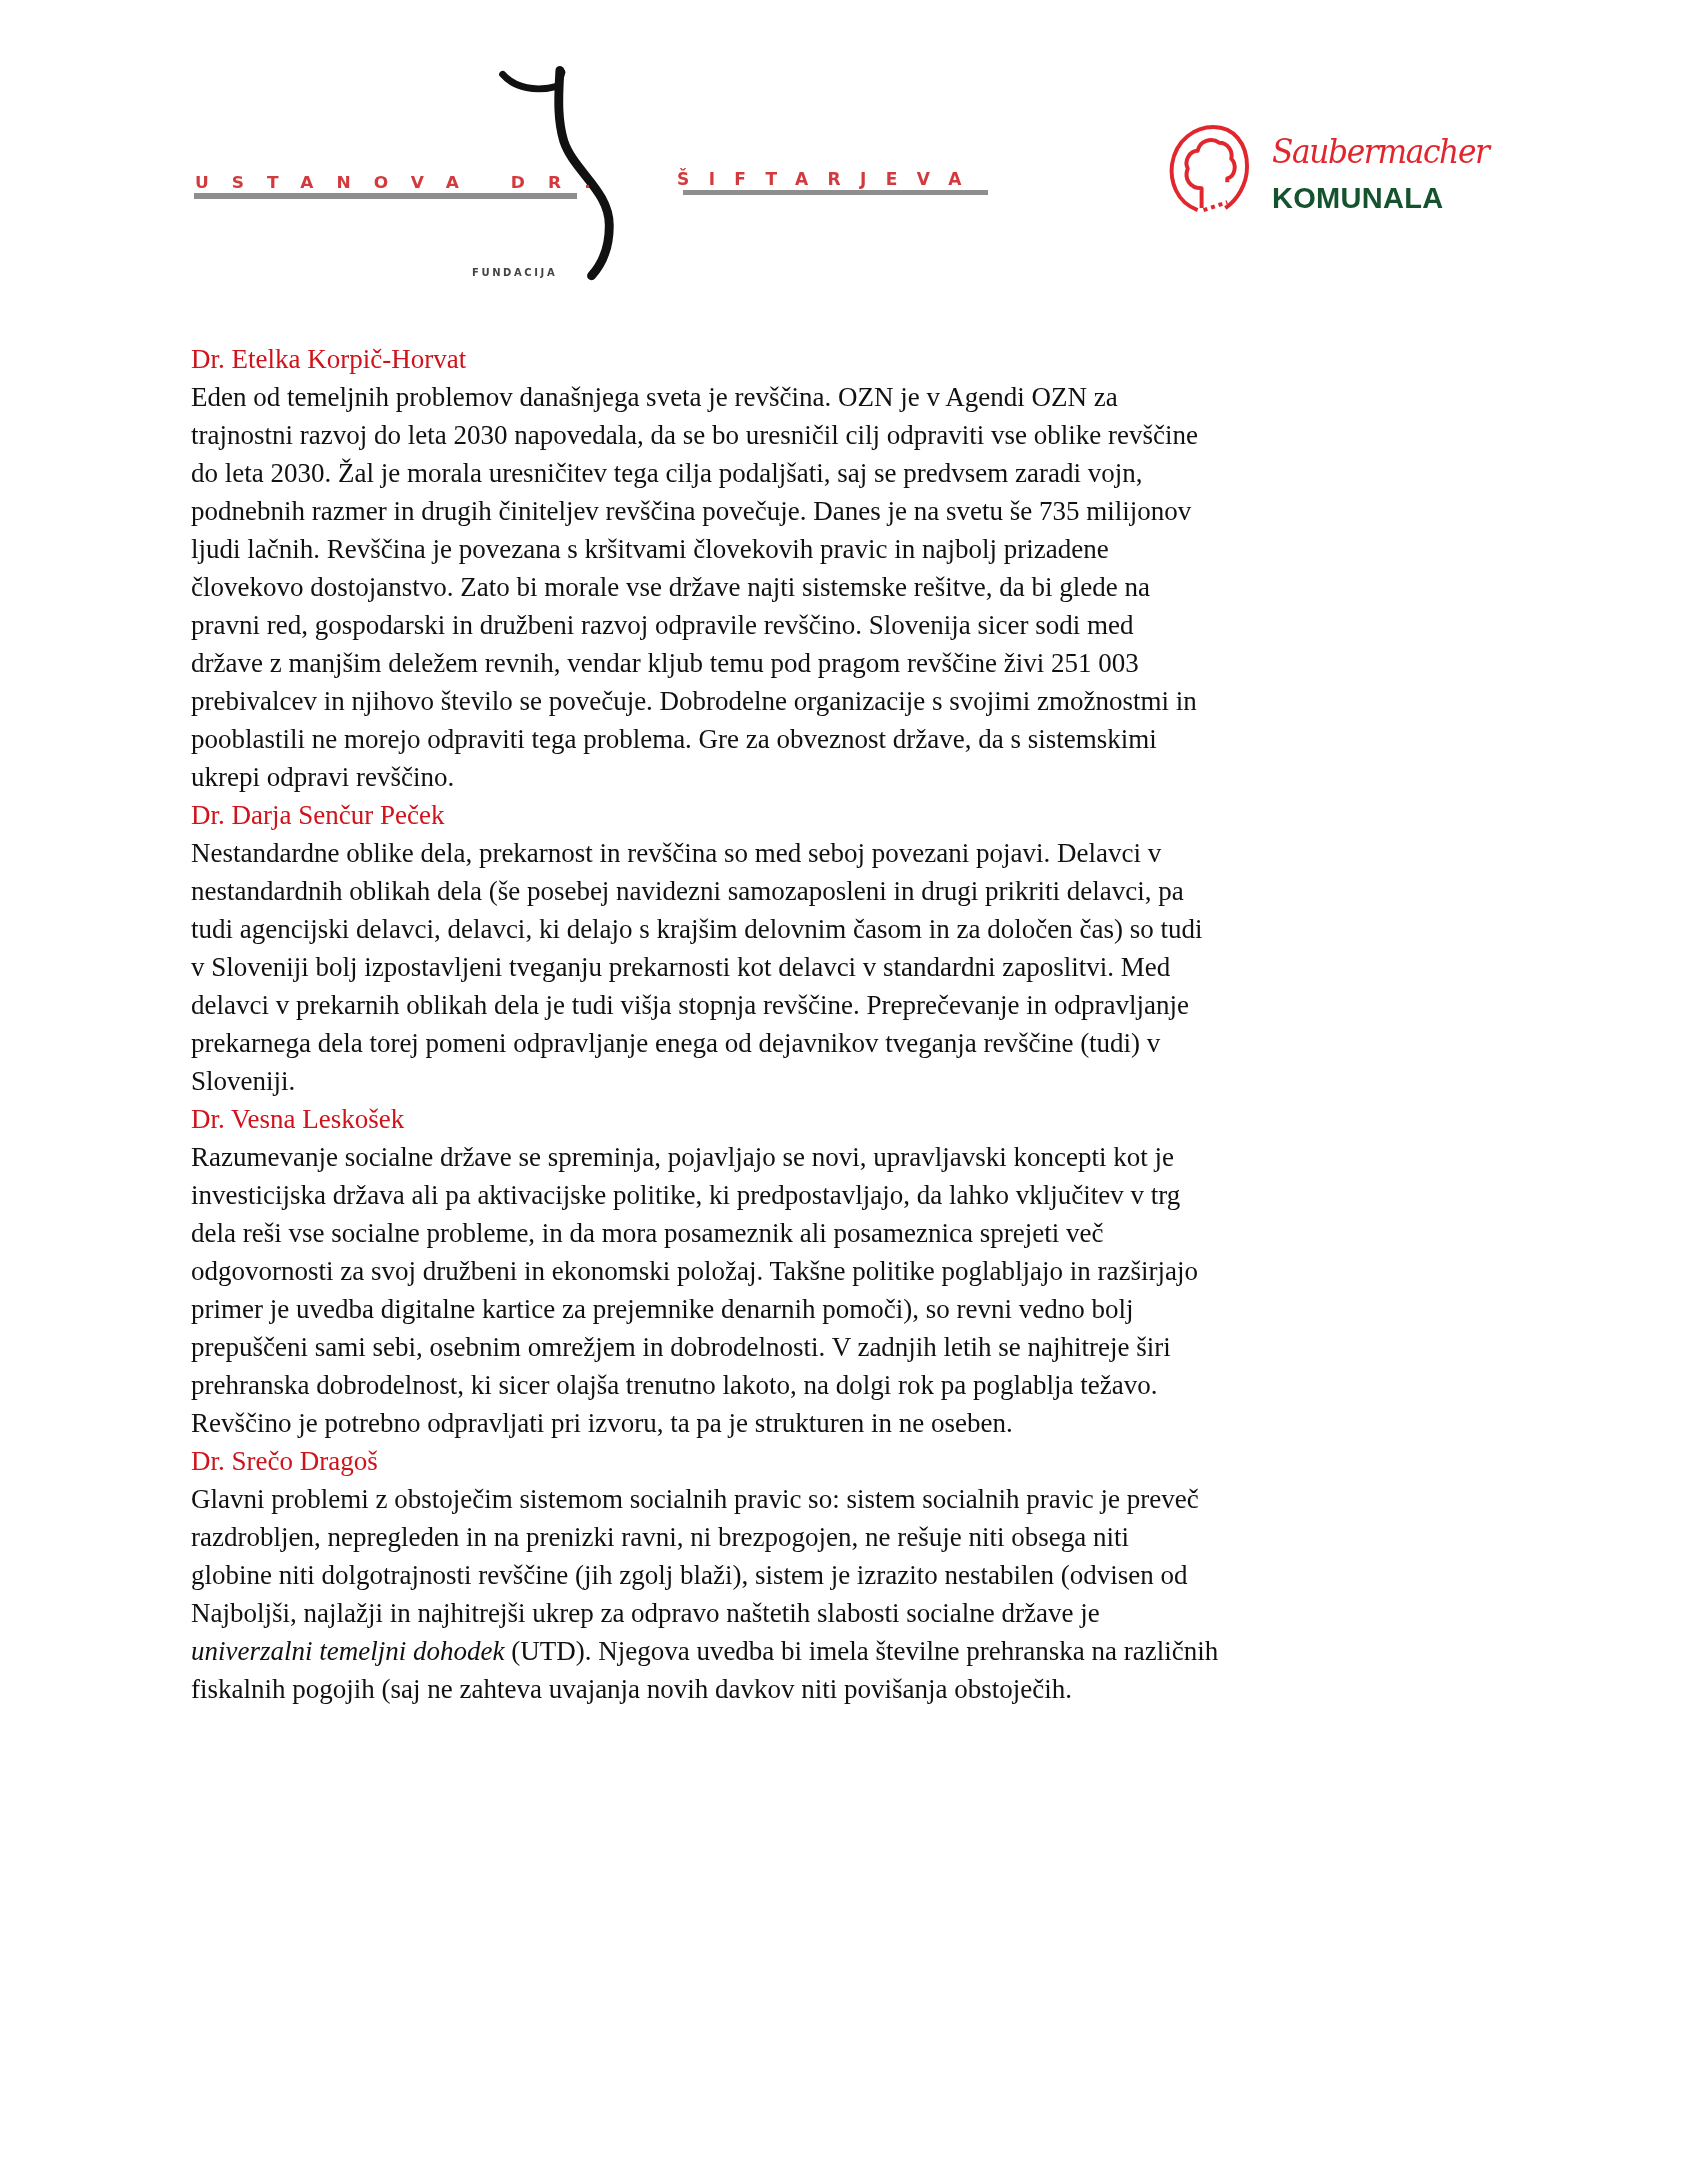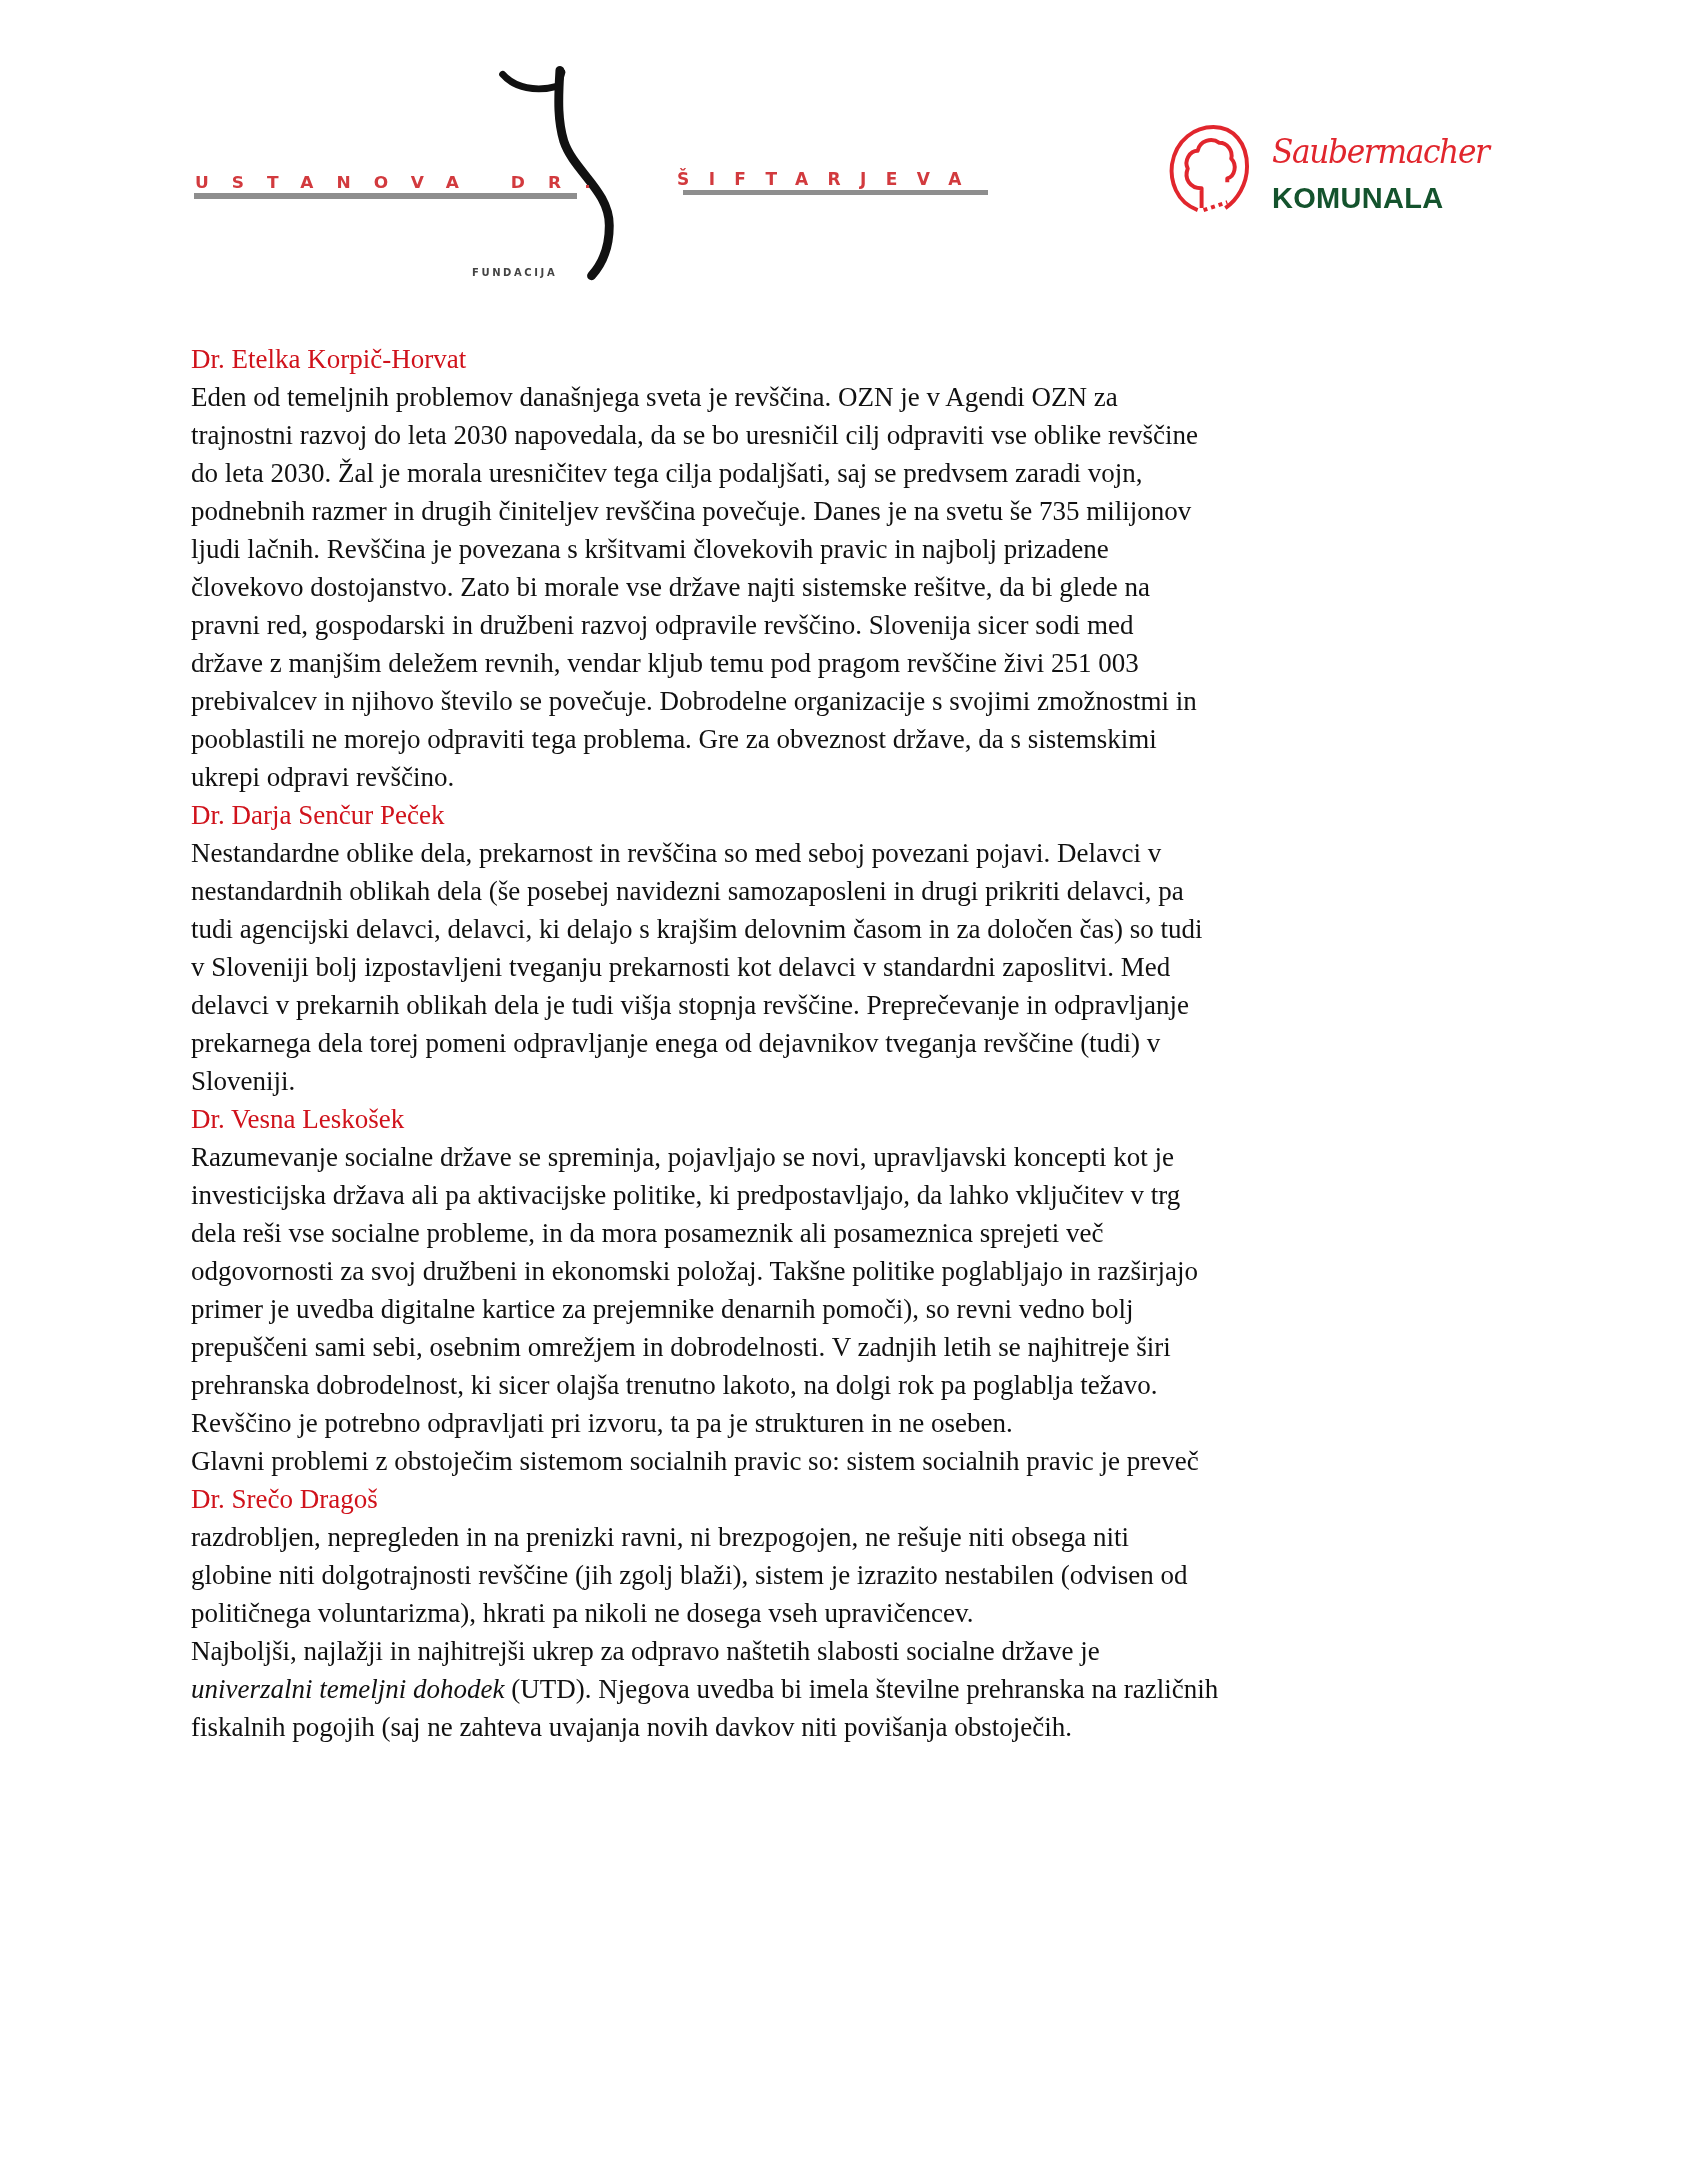--- a/index.html
+++ b/index.html
@@ -104,24 +104,23 @@
     <div class="line">investicijska država ali pa aktivacijske politike, ki predpostavljajo, da lahko vključitev v trg</div>
     <div class="line">dela reši vse socialne probleme, in da mora posameznik ali posameznica sprejeti več</div>
     <div class="line">odgovornosti za svoj družbeni in ekonomski položaj. Takšne politike poglabljajo in razširjajo</div>
     <div class="line">primer je uvedba digitalne kartice za prejemnike denarnih pomoči), so revni vedno bolj</div>
     <div class="line">prepuščeni sami sebi, osebnim omrežjem in dobrodelnosti. V zadnjih letih se najhitreje širi</div>
     <div class="line">prehranska dobrodelnost, ki sicer olajša trenutno lakoto, na dolgi rok pa poglablja težavo.</div>
     <div class="line">Revščino je potrebno odpravljati pri izvoru, ta pa je strukturen in ne oseben.</div>
   </section>
 
   <section>
+    <div class="line heading">Dr. Srečo Dragoš</div>
     <div class="line">Glavni problemi z obstoječim sistemom socialnih pravic so: sistem socialnih pravic je preveč</div>
-    <div class="line heading">Dr. Srečo Dragoš</div>
     <div class="line">razdrobljen, nepregleden in na prenizki ravni, ni brezpogojen, ne rešuje niti obsega niti</div>
     <div class="line">globine niti dolgotrajnosti revščine (jih zgolj blaži), sistem je izrazito nestabilen (odvisen od</div>
-    <div class="line">političnega voluntarizma), hkrati pa nikoli ne dosega vseh upravičencev.</div>
     <div class="line">Najboljši, najlažji in najhitrejši ukrep za odpravo naštetih slabosti socialne države je</div>
     <div class="line"><span class="italic">univerzalni temeljni dohodek</span><span> (UTD). Njegova uvedba bi imela številne prehranska na različnih</span></div>
     <div class="line">fiskalnih pogojih (saj ne zahteva uvajanja novih davkov niti povišanja obstoječih.</div>
   </section>
 
 </div>
 
 
 </body></html>

